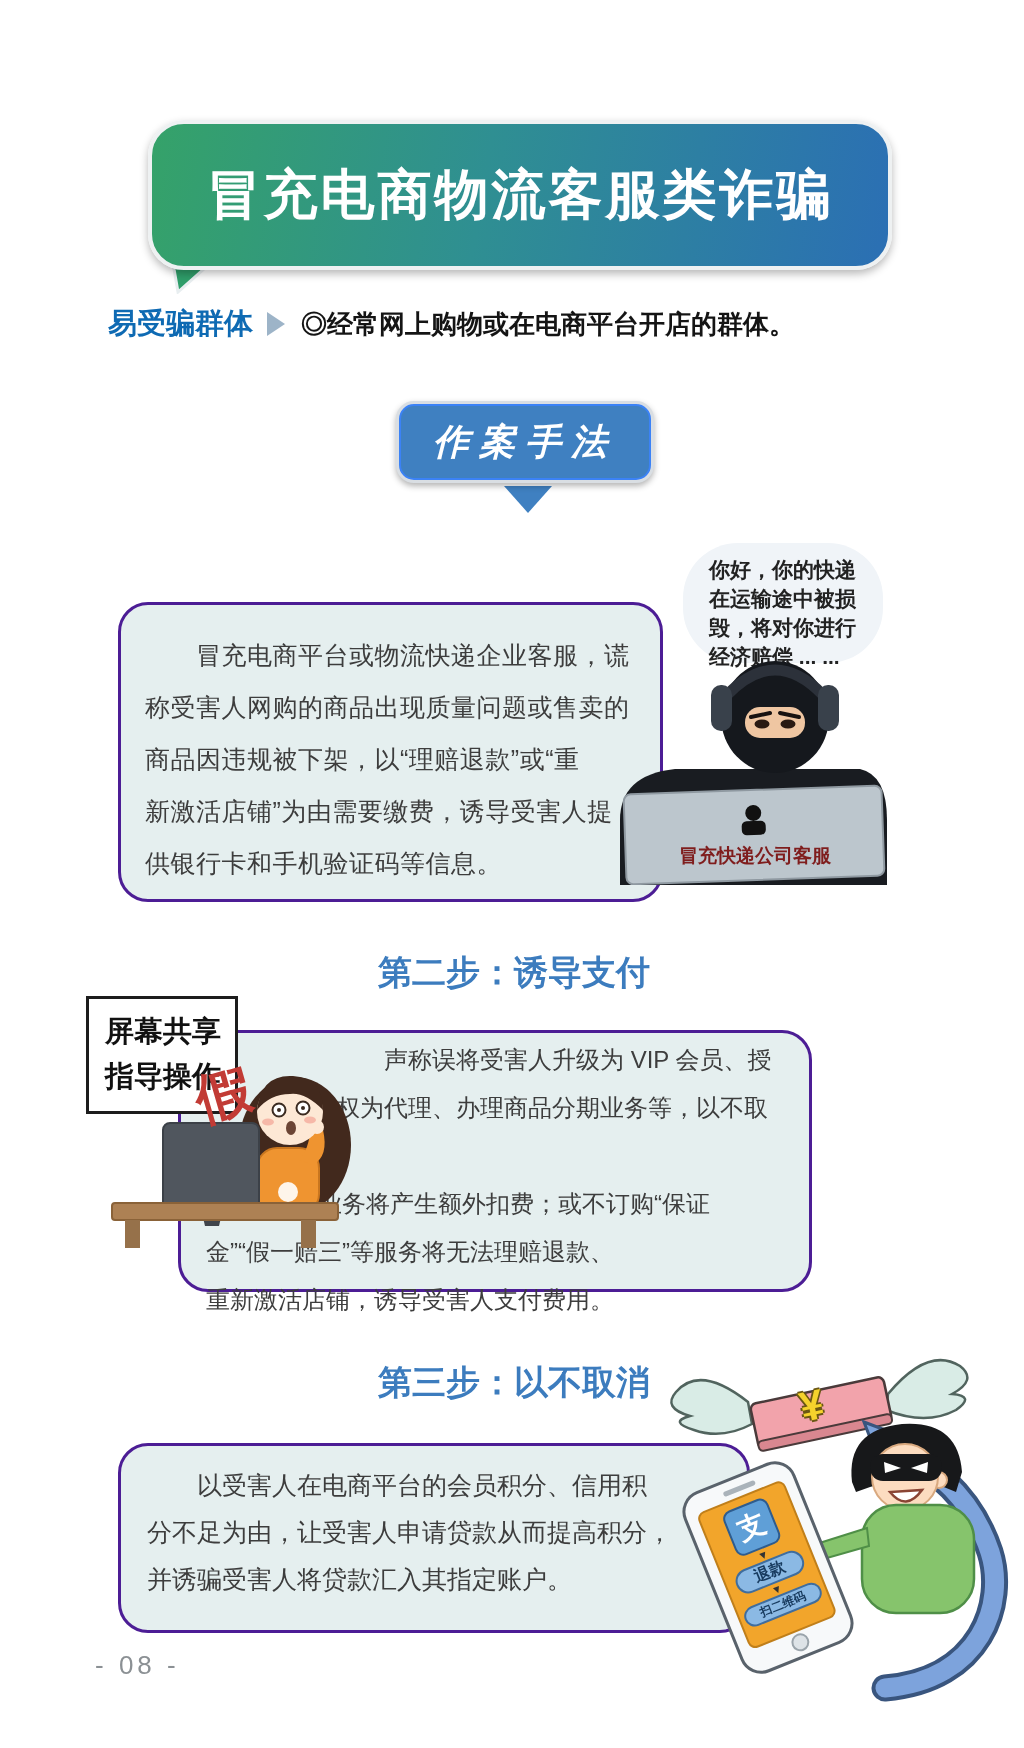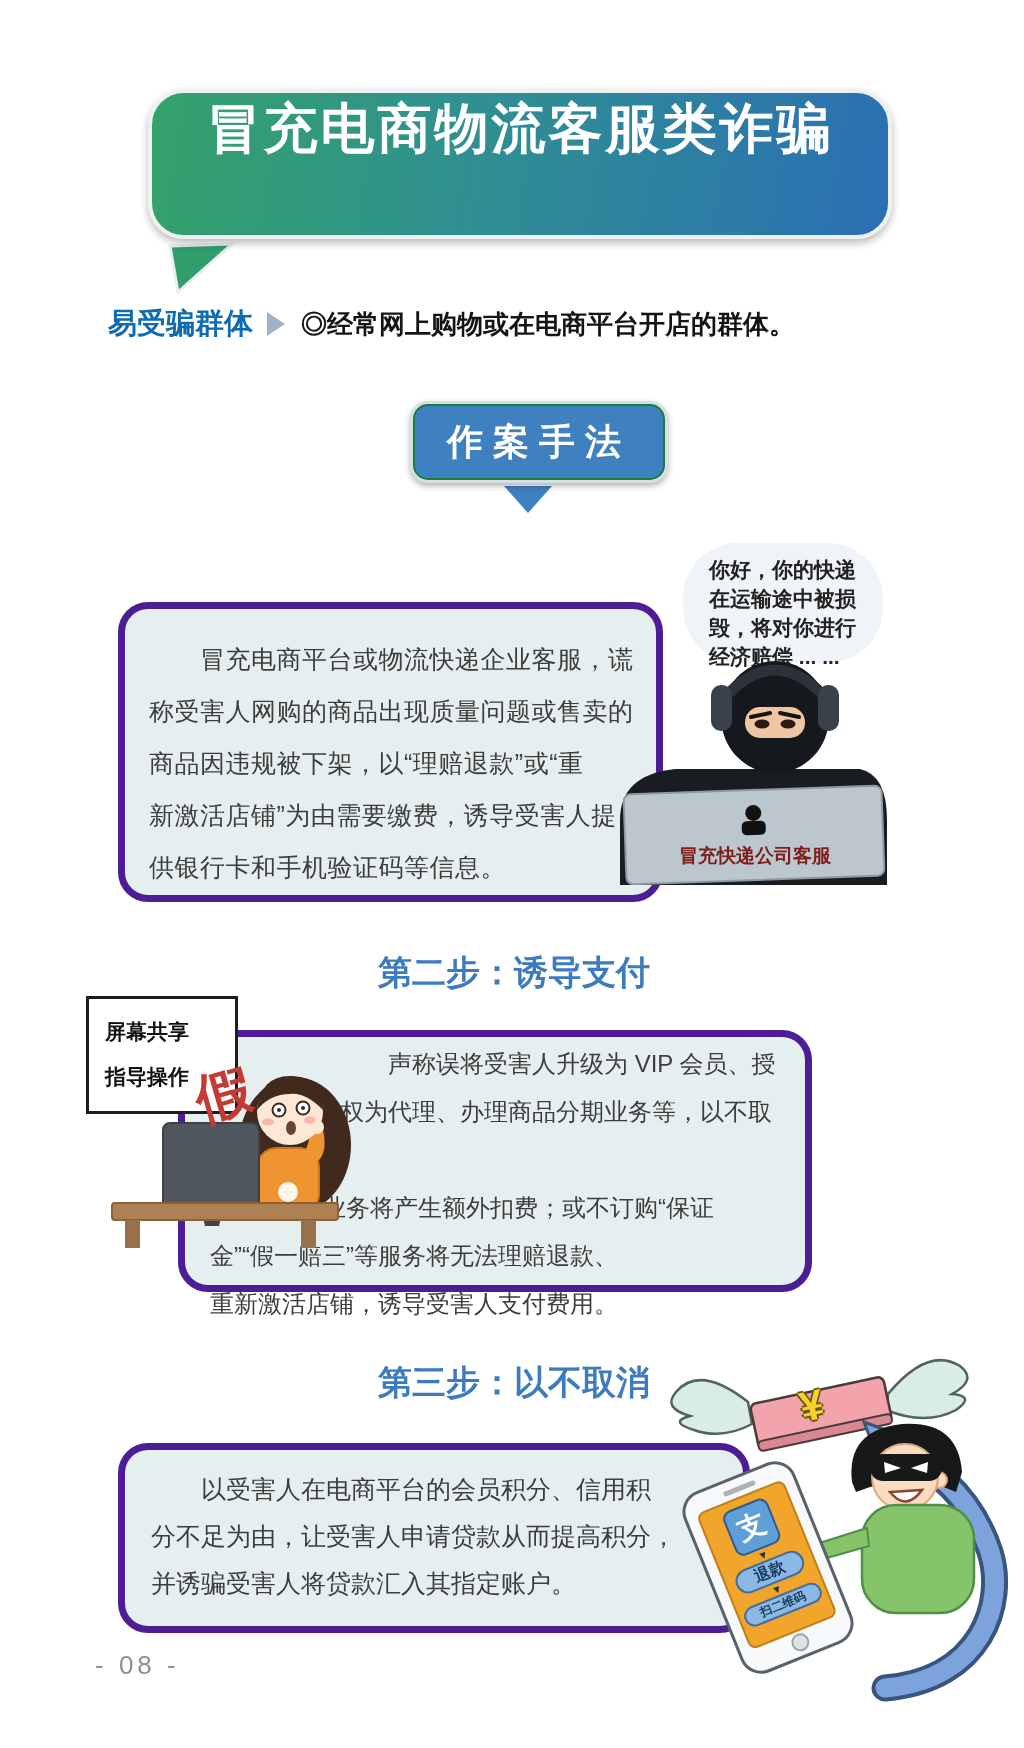--- a/index.html
+++ b/index.html
@@ -1,51 +1,51 @@
 <!DOCTYPE html>
 <html><head>
 <meta charset="utf-8">
 <style>
   html,body{margin:0;padding:0;background:#e9e9e9;}
   .page{position:relative;width:1024px;height:1748px;background:#ffffff;margin:0 auto;
         font-family:"Liberation Sans",sans-serif;overflow:hidden;}
   .abs{position:absolute;}
 
   
-  .banner{left:148px;top:89px;width:736px;height:142px;border-radius:36px;
+  .banner{left:148px;top:120px;width:736px;height:142px;border-radius:36px;
     background:linear-gradient(100deg,#35a269 0%,#2f8f92 45%,#2b6fb4 100%);
     border:4px solid #eef1f2;box-shadow:0 4px 8px rgba(0,0,0,.28);
-    display:flex;align-items:flex-start;justify-content:center;z-index:2;}
+    display:flex;align-items:center;justify-content:center;z-index:2;}
   .banner-title{color:#fff;font-family:"Liberation Serif",serif;font-weight:bold;
     font-size:54px;letter-spacing:3px;white-space:nowrap;}
   .banner-tail{left:168px;top:242px;z-index:1;}
 
   
   .aud-row{left:108px;top:304px;display:flex;align-items:center;white-space:nowrap;}
   .aud-label{color:#0e6ab3;font-weight:bold;font-size:29px;}
   .aud-tri{width:0;height:0;border-top:12px solid transparent;border-bottom:12px solid transparent;
     border-left:18px solid #9db4c8;margin:0 16px 0 14px;}
   .aud-text{color:#141414;font-family:"Liberation Serif",serif;font-weight:bold;font-size:26px;}
 
   
-  .badge-wrap{left:410px;top:401px;border:3px solid #d9dee3;border-radius:18px;padding:2px;
-    box-shadow:0 3px 6px rgba(0,0,0,.3);background:#15803d;z-index:2;}
+  .badge-wrap{left:396px;top:401px;border:3px solid #d9dee3;border-radius:18px;padding:2px;
+    box-shadow:0 3px 6px rgba(0,0,0,.3);background:#3b82f6;z-index:2;font-style:italic;}
   .badge{width:248px;height:72px;background:#3f80c1;border-radius:13px;
     display:flex;align-items:center;justify-content:center;color:#fff;
     font-family:"Liberation Serif",serif;font-weight:bold;font-size:36px;letter-spacing:10px;}
   .badge-tail{left:504px;top:486px;width:0;height:0;border-left:24px solid transparent;
     border-right:24px solid transparent;border-top:27px solid #3f80c1;z-index:1;}
 
   
   .step-head{white-space:nowrap;font-size:34px;color:#3c7cbe;z-index:2;}
   .step-head .pf{font-family:"Liberation Serif",serif;font-weight:bold;}
   .step-head .nm{font-weight:bold;}
 
   
-  .tealbox{background:#e5efef;border:7px solid #4c1d95;border-radius:30px;
+  .tealbox{background:#e5efef;border:3px solid #4c1d95;border-radius:30px;
     color:#3d3d3d;z-index:1;box-sizing:border-box;}
   .pre{white-space:pre-line;}
   .box1{left:118px;top:602px;width:545px;height:300px;padding:24px 20px 0 24px;
     font-size:25px;line-height:52px;letter-spacing:.5px;}
   .box2{left:178px;top:1030px;width:634px;height:262px;padding:3px 20px 0 25px;
     font-size:24px;line-height:48px;}
   .box3{left:118px;top:1443px;width:632px;height:190px;padding:16px 20px 0 26px;
     font-size:25px;line-height:47px;}
   .fl1{float:left;width:130px;height:96px;}
   .fl2{float:left;clear:left;width:64px;height:96px;}
@@ -54,21 +54,21 @@
   .bubble{left:683px;top:543px;width:200px;height:120px;background:#f0f4f8;border-radius:55px;
     padding:12px 0 0 26px;box-sizing:border-box;font-weight:bold;color:#222;
     font-size:21px;line-height:29px;z-index:2;}
 
   
   .laptop-label{left:630px;top:843px;width:250px;text-align:center;font-weight:bold;
     font-size:19px;color:#7f1d1d;z-index:3;}
 
   
   .ss-box{left:86px;top:996px;width:152px;height:118px;background:#fff;border:3px solid #1d1d1d;
-    box-sizing:border-box;padding:10px 0 0 16px;font-weight:bold;font-size:21px;line-height:45px;
+    box-sizing:border-box;padding:10px 0 0 16px;font-weight:bold;font-size:29px;line-height:45px;
     color:#111;z-index:4;white-space:nowrap;}
   .stamp{left:196px;top:1058px;font-size:56px;font-weight:bold;color:#c23b35;
     transform:rotate(-16deg);z-index:5;font-family:"Liberation Serif",serif;}
 
   
   .phone{left:708px;top:1470px;width:120px;height:195px;background:#f7f9fa;border:3px solid #59626b;
     border-radius:22px;transform:rotate(-22deg);z-index:3;box-sizing:border-box;}
   .phone .speaker{position:absolute;left:43px;top:8px;width:34px;height:5px;background:#aab3ba;border-radius:3px;}
   .phone .screen{position:absolute;left:10px;top:18px;right:10px;bottom:24px;background:#f2a52b;
     border:2px solid #c07f1a;border-radius:8px;display:flex;flex-direction:column;align-items:center;}

